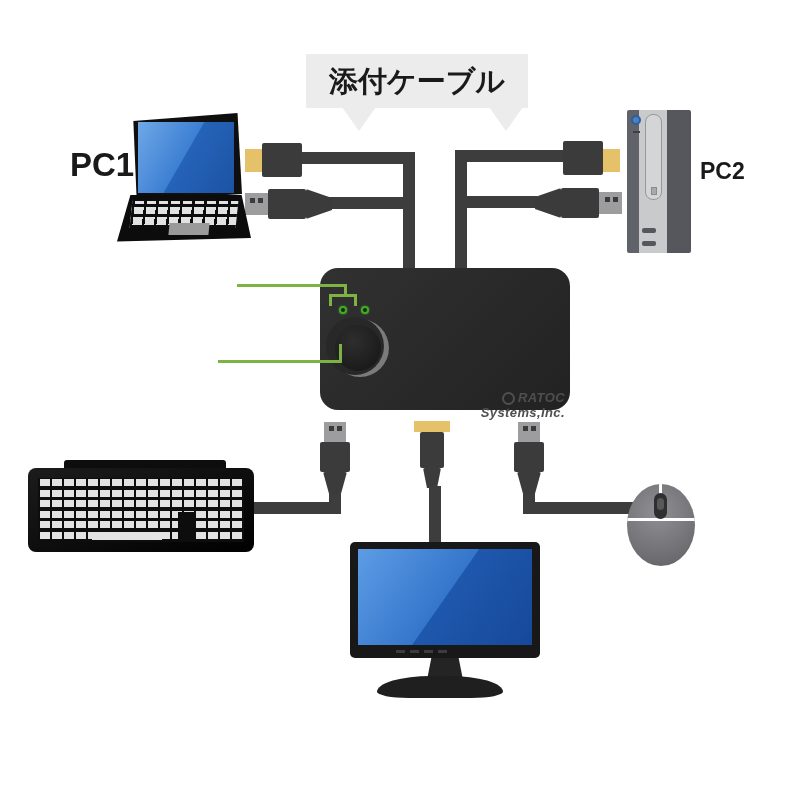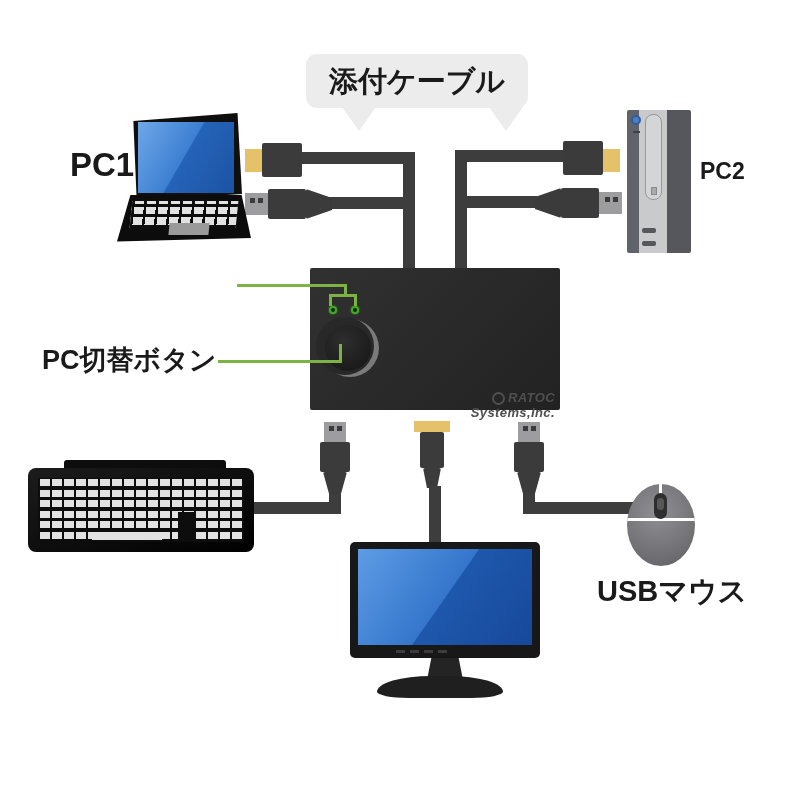--- a/index.html
+++ b/index.html
@@ -19,21 +19,21 @@
   
   .lapframe{background:#0f0f0f;clip-path:polygon(3% 9%,96% 0%,100% 92%,6% 100%);}
   .lapscreen{background:linear-gradient(120deg,#6fa8e8 0%,#3d7fd2 48%,#2563b8 49%,#1c53a4 100%);}
   .lapbase{background:#0c0c0c;clip-path:polygon(10% 0,93% 0,100% 88%,0 95%);}
   .keysgrid{background-color:#e2e2e2;
     background-image:repeating-linear-gradient(90deg,#0d0d0d 0 2.5px,transparent 2.5px 12px),
                      repeating-linear-gradient(0deg,#0d0d0d 0 3px,transparent 3px 10.5px);}
   
   .tower{background:linear-gradient(90deg,#60636a 0%,#60636a 18%,#c9cacc 18%,#c9cacc 62%,#55575d 62%,#55575d 100%);border-radius:2px;}
   
-  .kvm{background:linear-gradient(135deg,#313131,#222);border-radius:2px;}
+  .kvm{background:linear-gradient(135deg,#313131,#222);border-radius:18px;margin-left:10px;}
   .led{width:8px;height:8px;border-radius:50%;background:#0e2b08;border:2px solid #43a824;box-shadow:0 0 2px #43a824;}
   .ringlight{width:58px;height:58px;border-radius:50%;background:#7b7b7b;}
   .ringdark{width:58px;height:58px;border-radius:50%;background:#282828;}
   .pushbtn{width:46px;height:46px;border-radius:50%;background:radial-gradient(circle at 40% 35%,#2e2e2e,#141414);}
   .brand{font-size:13px;font-style:italic;font-weight:700;color:#4f4f4f;letter-spacing:.4px;text-align:right;}
   .brandmark{display:inline-block;width:9px;height:9px;border:2px solid #4f4f4f;border-radius:50%;margin-right:3px;vertical-align:middle;}
   
   .kbbody{background:linear-gradient(160deg,#1c1c1c,#000);border-radius:8px;}
   .kbbump{background:#0d0d0d;border-radius:3px;}
   
@@ -89,21 +89,21 @@
   <div class="abs cable" style="left:429px;top:486px;width:12px;height:62px;"></div>
 
   <div class="abs silver" style="left:518px;top:422px;width:22px;height:20px;"></div>
   <div class="abs hole" style="left:523px;top:426px;"></div>
   <div class="abs hole" style="left:531px;top:426px;"></div>
   <div class="abs plugbody" style="left:514px;top:442px;width:30px;height:30px;"></div>
   <div class="abs plugbody" style="left:517px;top:472px;width:24px;height:26px;clip-path:polygon(0 0,100% 0,70% 100%,30% 100%);"></div>
   <div class="abs cable" style="left:523px;top:494px;width:12px;height:20px;"></div>
   <div class="abs cable" style="left:529px;top:502px;width:110px;height:12px;"></div>
 
-  <div class="abs bubble" style="left:306px;top:54px;width:222px;height:54px;border-radius:11px;">
+  <div class="abs bubble" style="left:306px;top:54px;width:222px;height:54px;">
     <span>添付ケーブル</span>
   </div>
   <div class="abs bptr" style="left:342px;top:107px;"></div>
   <div class="abs bptr" style="left:489px;top:107px;"></div>
 
   <div class="abs lbl" style="left:70px;top:146px;font-size:33px;">PC1</div>
   <div class="abs lapframe" style="left:130px;top:113px;width:112px;height:88px;">
     <div class="abs lapscreen" style="left:8px;top:9px;width:96px;height:71px;"></div>
   </div>
   <div class="abs lapbase" style="left:117px;top:195px;width:134px;height:49px;">
@@ -130,21 +130,20 @@
     <div class="abs pushbtn" style="left:15px;top:57px;"></div>
     <div class="abs brand" style="left:95px;top:122px;width:150px;">
       <span class="brandmark"></span><span>RATOC Systems,Inc.</span>
     </div>
   </div>
 
   <div class="abs gline" style="left:237px;top:284px;width:110px;height:3px;"></div>
   <div class="abs gline" style="left:344px;top:286px;width:3px;height:10px;"></div>
   <div class="abs" style="left:329px;top:294px;width:28px;height:12px;border:3px solid #7cb342;border-bottom:none;"></div>
 
-  <div class="abs lbl" style="left:42px;top:342px;font-size:27px;">PC切替ボタン</div>
   <div class="abs gline" style="left:218px;top:360px;width:124px;height:3px;"></div>
   <div class="abs gline" style="left:339px;top:344px;width:3px;height:19px;"></div>
 
   <div class="abs kbbump" style="left:64px;top:460px;width:162px;height:14px;"></div>
   <div class="abs kbbody" style="left:28px;top:468px;width:226px;height:84px;">
     <div class="abs keysgrid" style="left:10px;top:10px;width:206px;height:64px;"></div>
     <div class="abs" style="left:150px;top:44px;width:18px;height:28px;background:#0d0d0d;"></div>
     <div class="abs" style="left:64px;top:64px;width:70px;height:8px;background:#e2e2e2;"></div>
   </div>
 
@@ -158,15 +157,14 @@
   <div class="abs monneck" style="left:427px;top:658px;width:36px;height:22px;"></div>
   <div class="abs monbase" style="left:377px;top:676px;width:126px;height:22px;"></div>
 
   <div class="abs mousebody" style="left:627px;top:484px;">
     <div class="abs" style="left:32px;top:0;width:3px;height:36px;background:#fff;"></div>
     <div class="abs" style="left:0;top:34px;width:68px;height:3px;background:#fff;"></div>
     <div class="abs wheel" style="left:27px;top:9px;width:13px;height:26px;">
       <div class="abs wheelin" style="left:3px;top:5px;width:7px;height:12px;"></div>
     </div>
   </div>
-  <div class="abs lbl" style="left:597px;top:572px;font-size:29px;">USBマウス</div>
 
 </div>
 
 </body></html>

